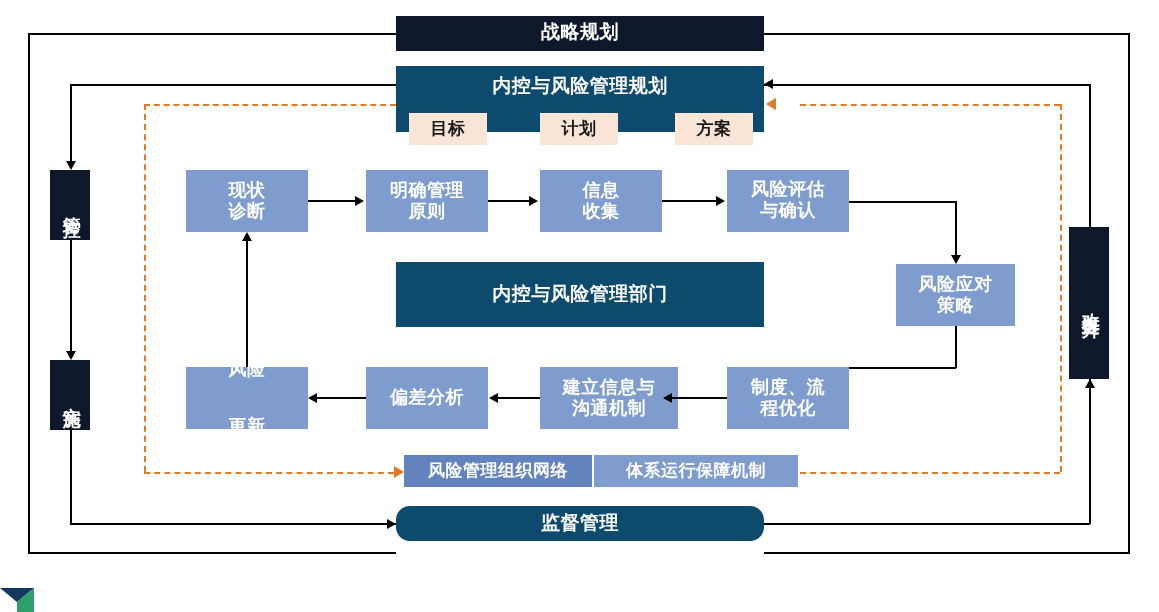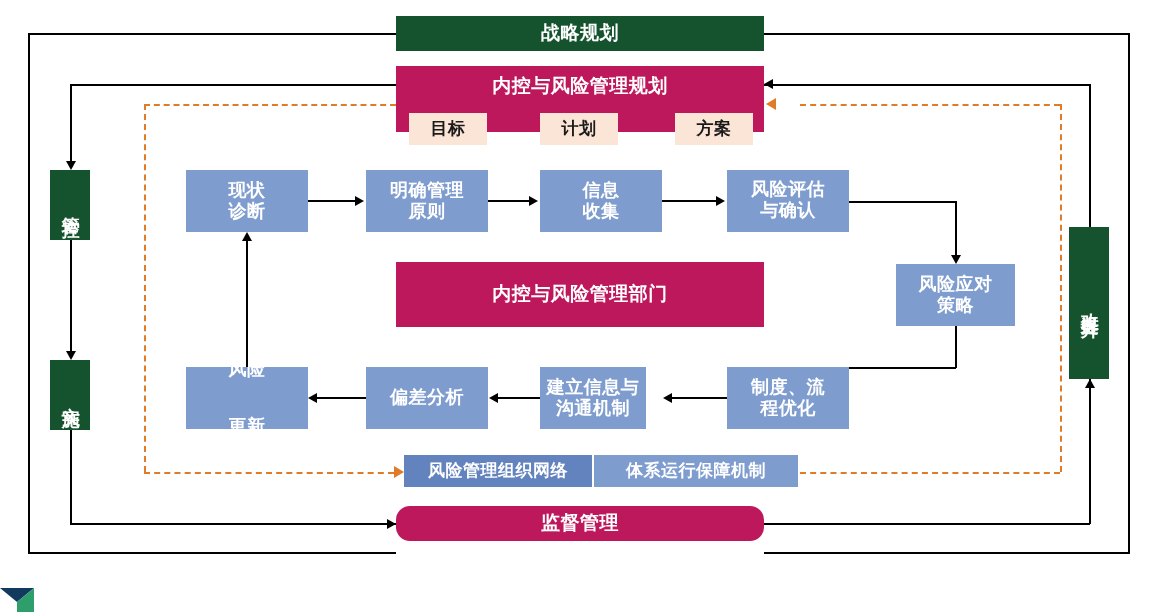--- a/index.html
+++ b/index.html
@@ -2,22 +2,22 @@
 <html><head>
 <meta charset="utf-8">
 <style>
   html,body{margin:0;padding:0;background:#ffffff;}
   body{font-family:"Liberation Sans","DejaVu Sans",sans-serif;}
   #stage{position:relative;width:1159px;height:612px;background:#ffffff;overflow:hidden;}
 
   .box{position:absolute;box-sizing:border-box;display:flex;align-items:center;justify-content:center;
        text-align:center;color:#ffffff;font-weight:bold;line-height:1.18;letter-spacing:.5px;}
 
-  .navy      {background:#14532d;}
-  .mid       {background:#be185d;}
+  .navy      {background:#0f172a;font-family:Liberation Mono, monospace;}
+  .mid       {background:#0c4a6e;}
   .light     {background:#7E9CCE;}
   .peach     {background:#FBE5D6;color:#1a1a1a;}
 
   .vert{writing-mode:vertical-rl;text-orientation:upright;letter-spacing:2px;}
 
   
   .ln{position:absolute;background:#000000;}
   .hl{height:1.6px;}
   .vl{width:1.6px;}
 
@@ -147,21 +147,21 @@
   </div>
 
   <div class="box light" style="left:186px;top:367px;width:122px;height:62px;font-size:18px;flex-direction:column;gap:36px;">
     <span>风险</span>
     <span>更新</span>
   </div>
   <div class="box light" style="left:366px;top:367px;width:122px;height:62px;font-size:18px;flex-direction:row;">
     <span>偏差</span>
     <span>分析</span>
   </div>
-  <div class="box light" style="left:540px;top:367px;width:106px;height:62px;font-size:18px;flex-direction:column;">
+  <div class="box light" style="left:540px;top:367px;width:138px;height:62px;font-size:18px;flex-direction:column;">
     <span>建立信息与</span>
     <span>沟通机制</span>
   </div>
   <div class="box light" style="left:727px;top:367px;width:122px;height:62px;font-size:18px;flex-direction:column;">
     <span>制度、流</span>
     <span>程优化</span>
   </div>
 
   <div class="ln hl" style="left:672px;top:397px;width:55px;"></div>
   <div class="ah ah-l" style="left:663px;top:393px;"></div>

